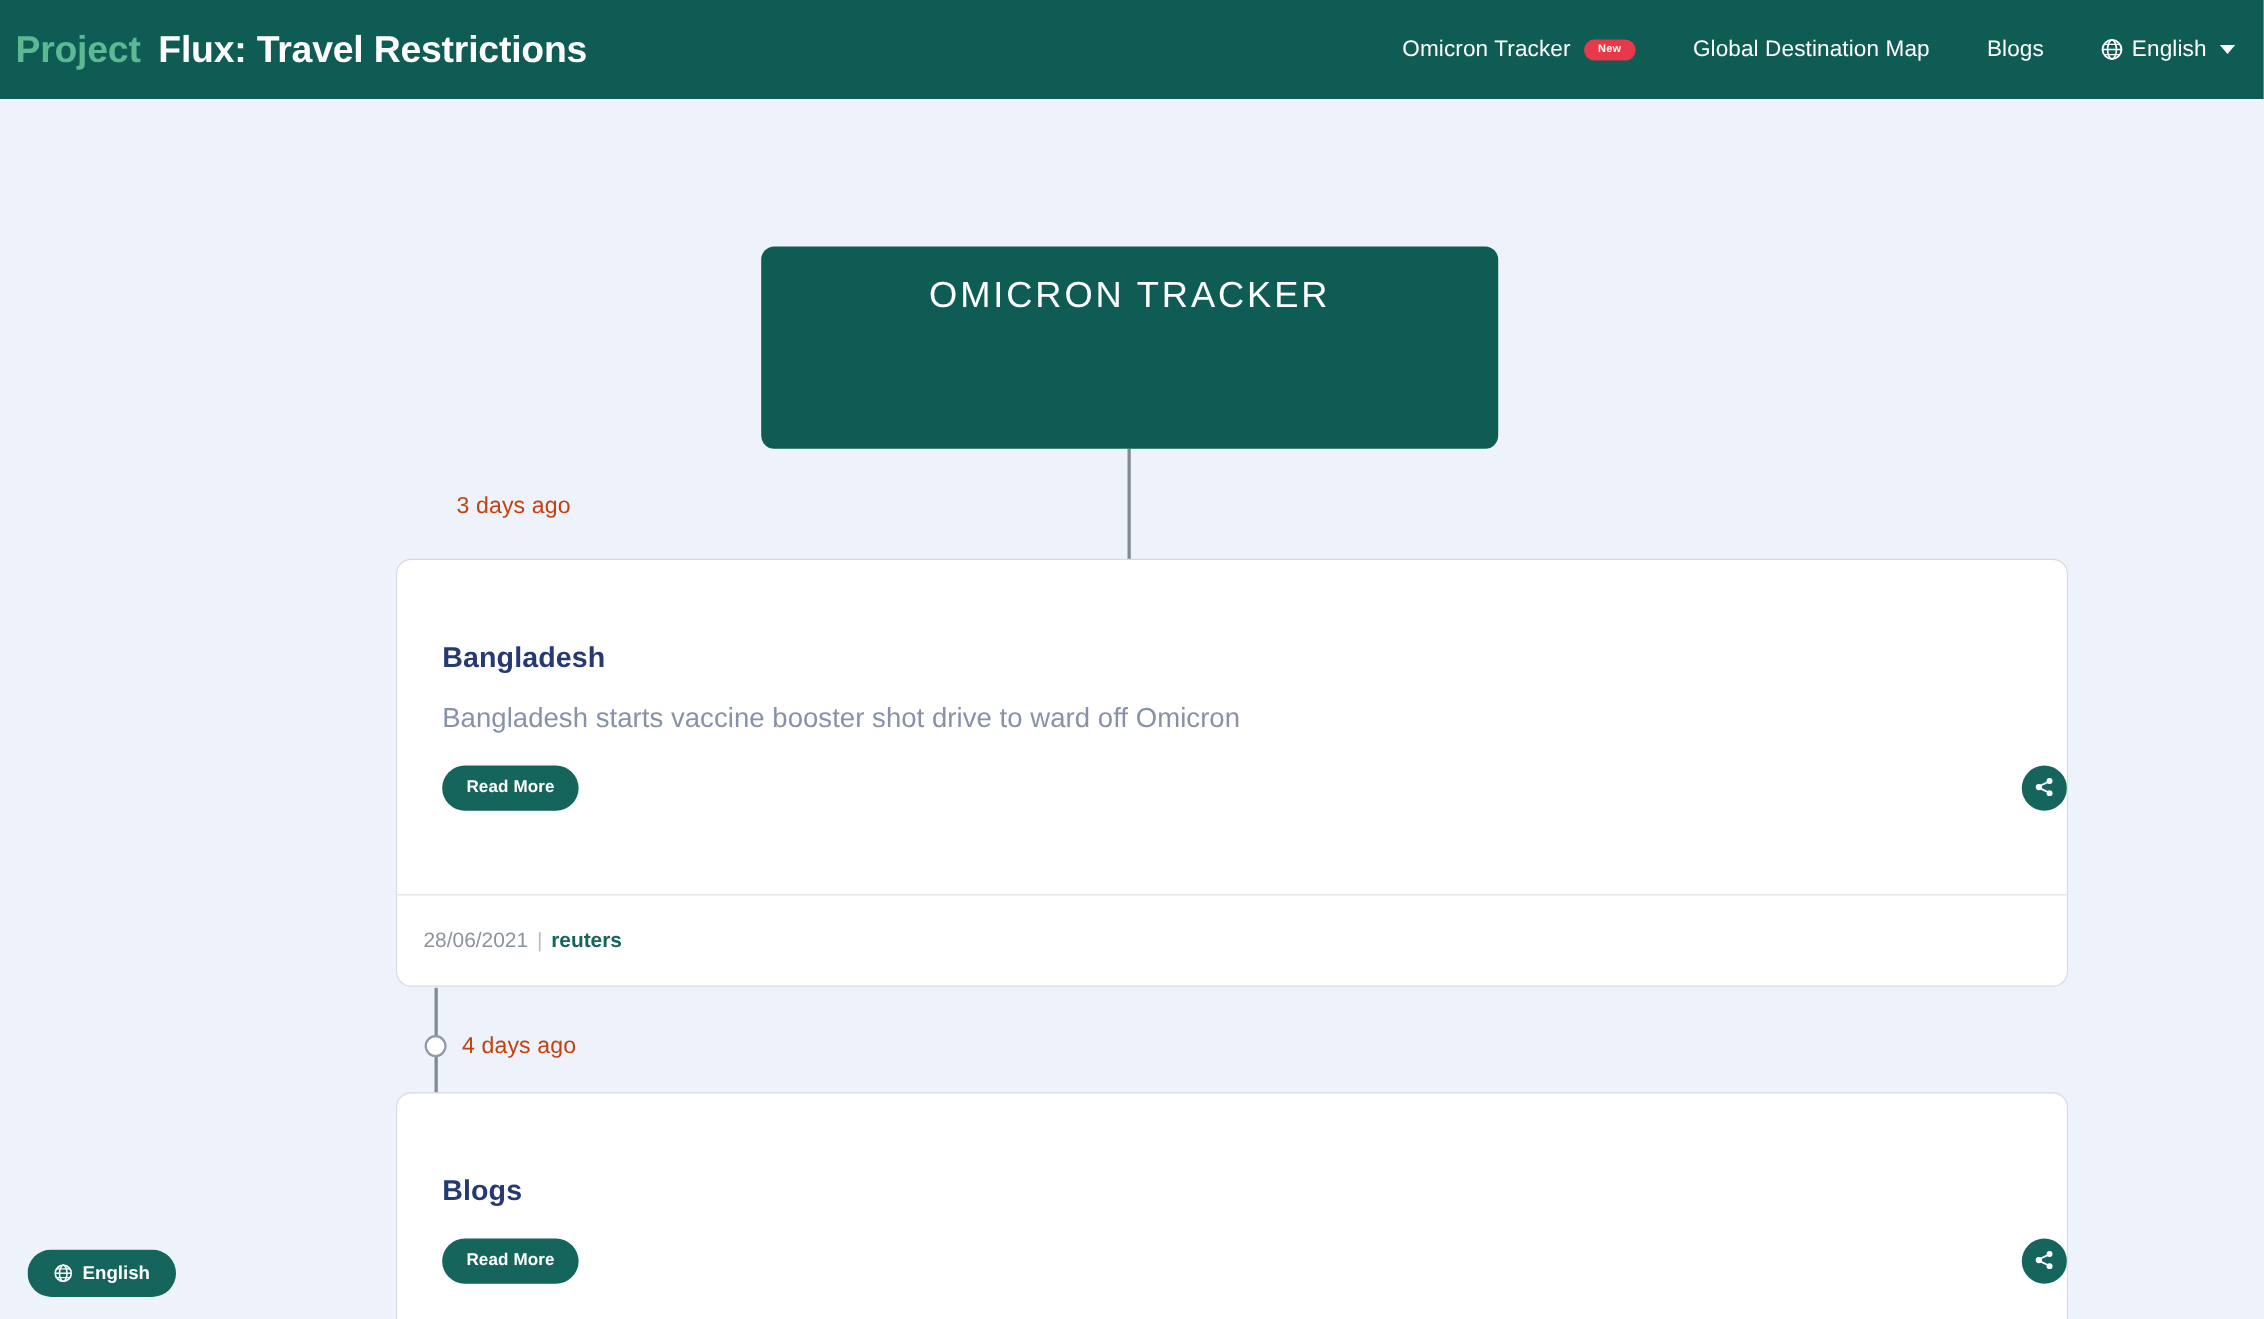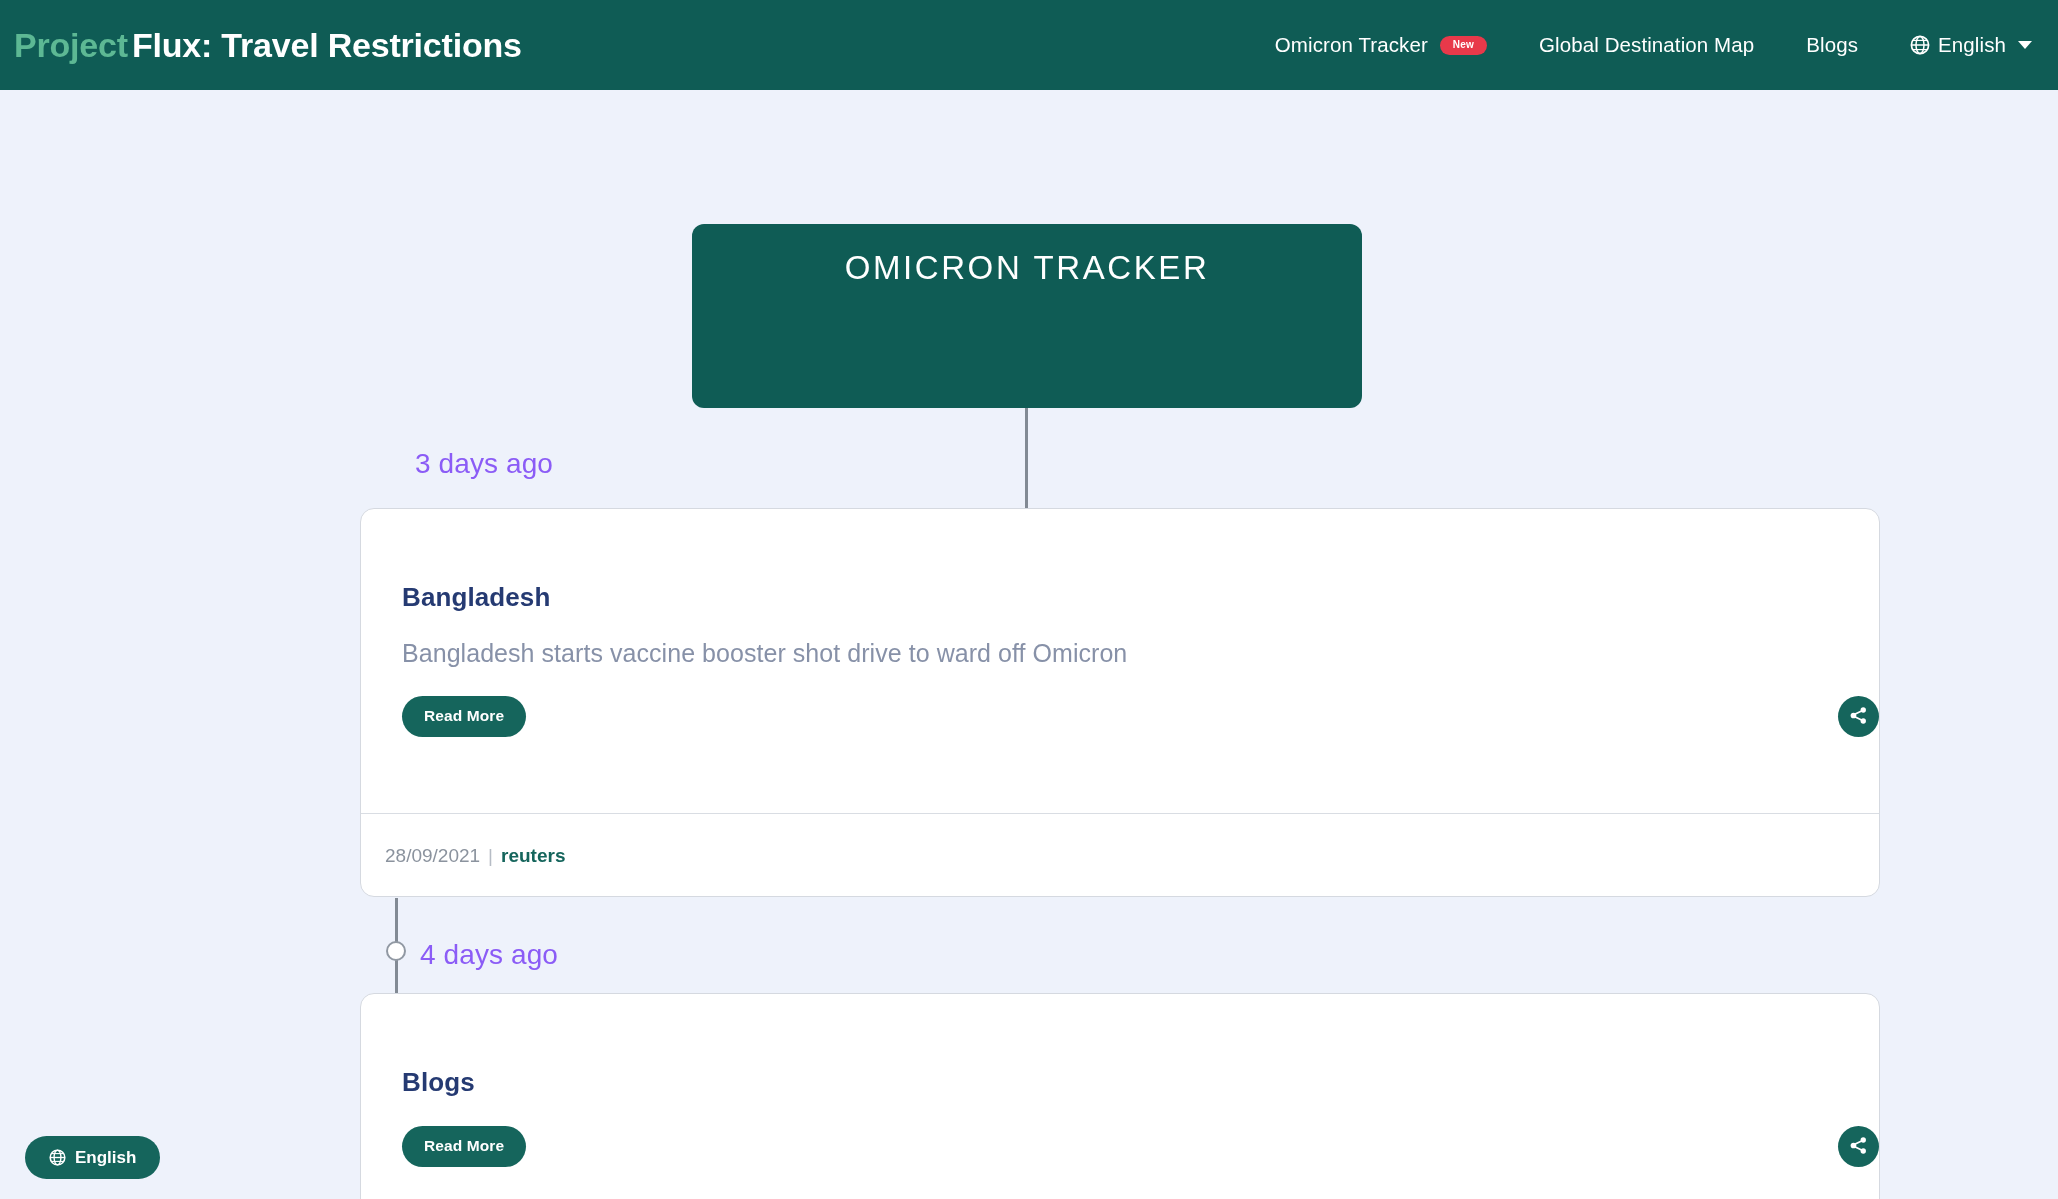--- a/index.html
+++ b/index.html
@@ -29,21 +29,21 @@
   }
 
   .brand {
     font-size: 34px;
     font-weight: 700;
     letter-spacing: -0.2px;
     white-space: nowrap;
     cursor: pointer;
   }
   .brand-project { color: #5db894; }
-  .brand-rest { color: #ffffff; margin-left: 4px; }
+  .brand-rest { color: #ffffff; margin-left: 16px; }
 
   .nav {
     display: flex;
     align-items: center;
     gap: 0px;
   }
 
   .nav-item {
     color: #ffffff;
     font-size: 20.5px;
@@ -160,22 +160,22 @@
   }
 
   .chev {
     width: 15px; height: 9px;
     flex: none;
   }
 
   
   .ts-label {
     position: absolute;
-    font-size: 28px;
-    color: #8b5cf6;
+    font-size: 21px;
+    color: #c2410c;
     letter-spacing: 0.1px;
     white-space: nowrap;
   }
   .ts-3days { left: 415px; top: 358px; }
   .ts-4days { left: 420px; top: 849px; }
 
   .ts-dot {
     position: absolute;
     left: 386px;
     top: 851px;
@@ -360,21 +360,21 @@
               <circle cx="16.5" cy="17.4" r="3.1" fill="#ffffff"></circle>
               <circle cx="5.2" cy="11" r="3.3" fill="#ffffff"></circle>
               <line x1="6.6" y1="9.6" x2="15.2" y2="5.5" stroke="#ffffff" stroke-width="1.9"></line>
               <line x1="6.6" y1="12.4" x2="15.2" y2="16.5" stroke="#ffffff" stroke-width="1.9"></line>
             </svg>
           </span>
         </button>
       </div>
     </div>
     <div class="card-footer">
-      <span>28/09/2021</span>
+      <span>28/06/2021</span>
       <span class="footer-sep">|</span>
       <span class="footer-src">reuters</span>
     </div>
   </article>
 
   <article class="card card-2">
     <div class="card-body">
       <div class="card-country">Blogs</div>
       <div class="card-actions">
         <button class="read-more">Read More</button>

